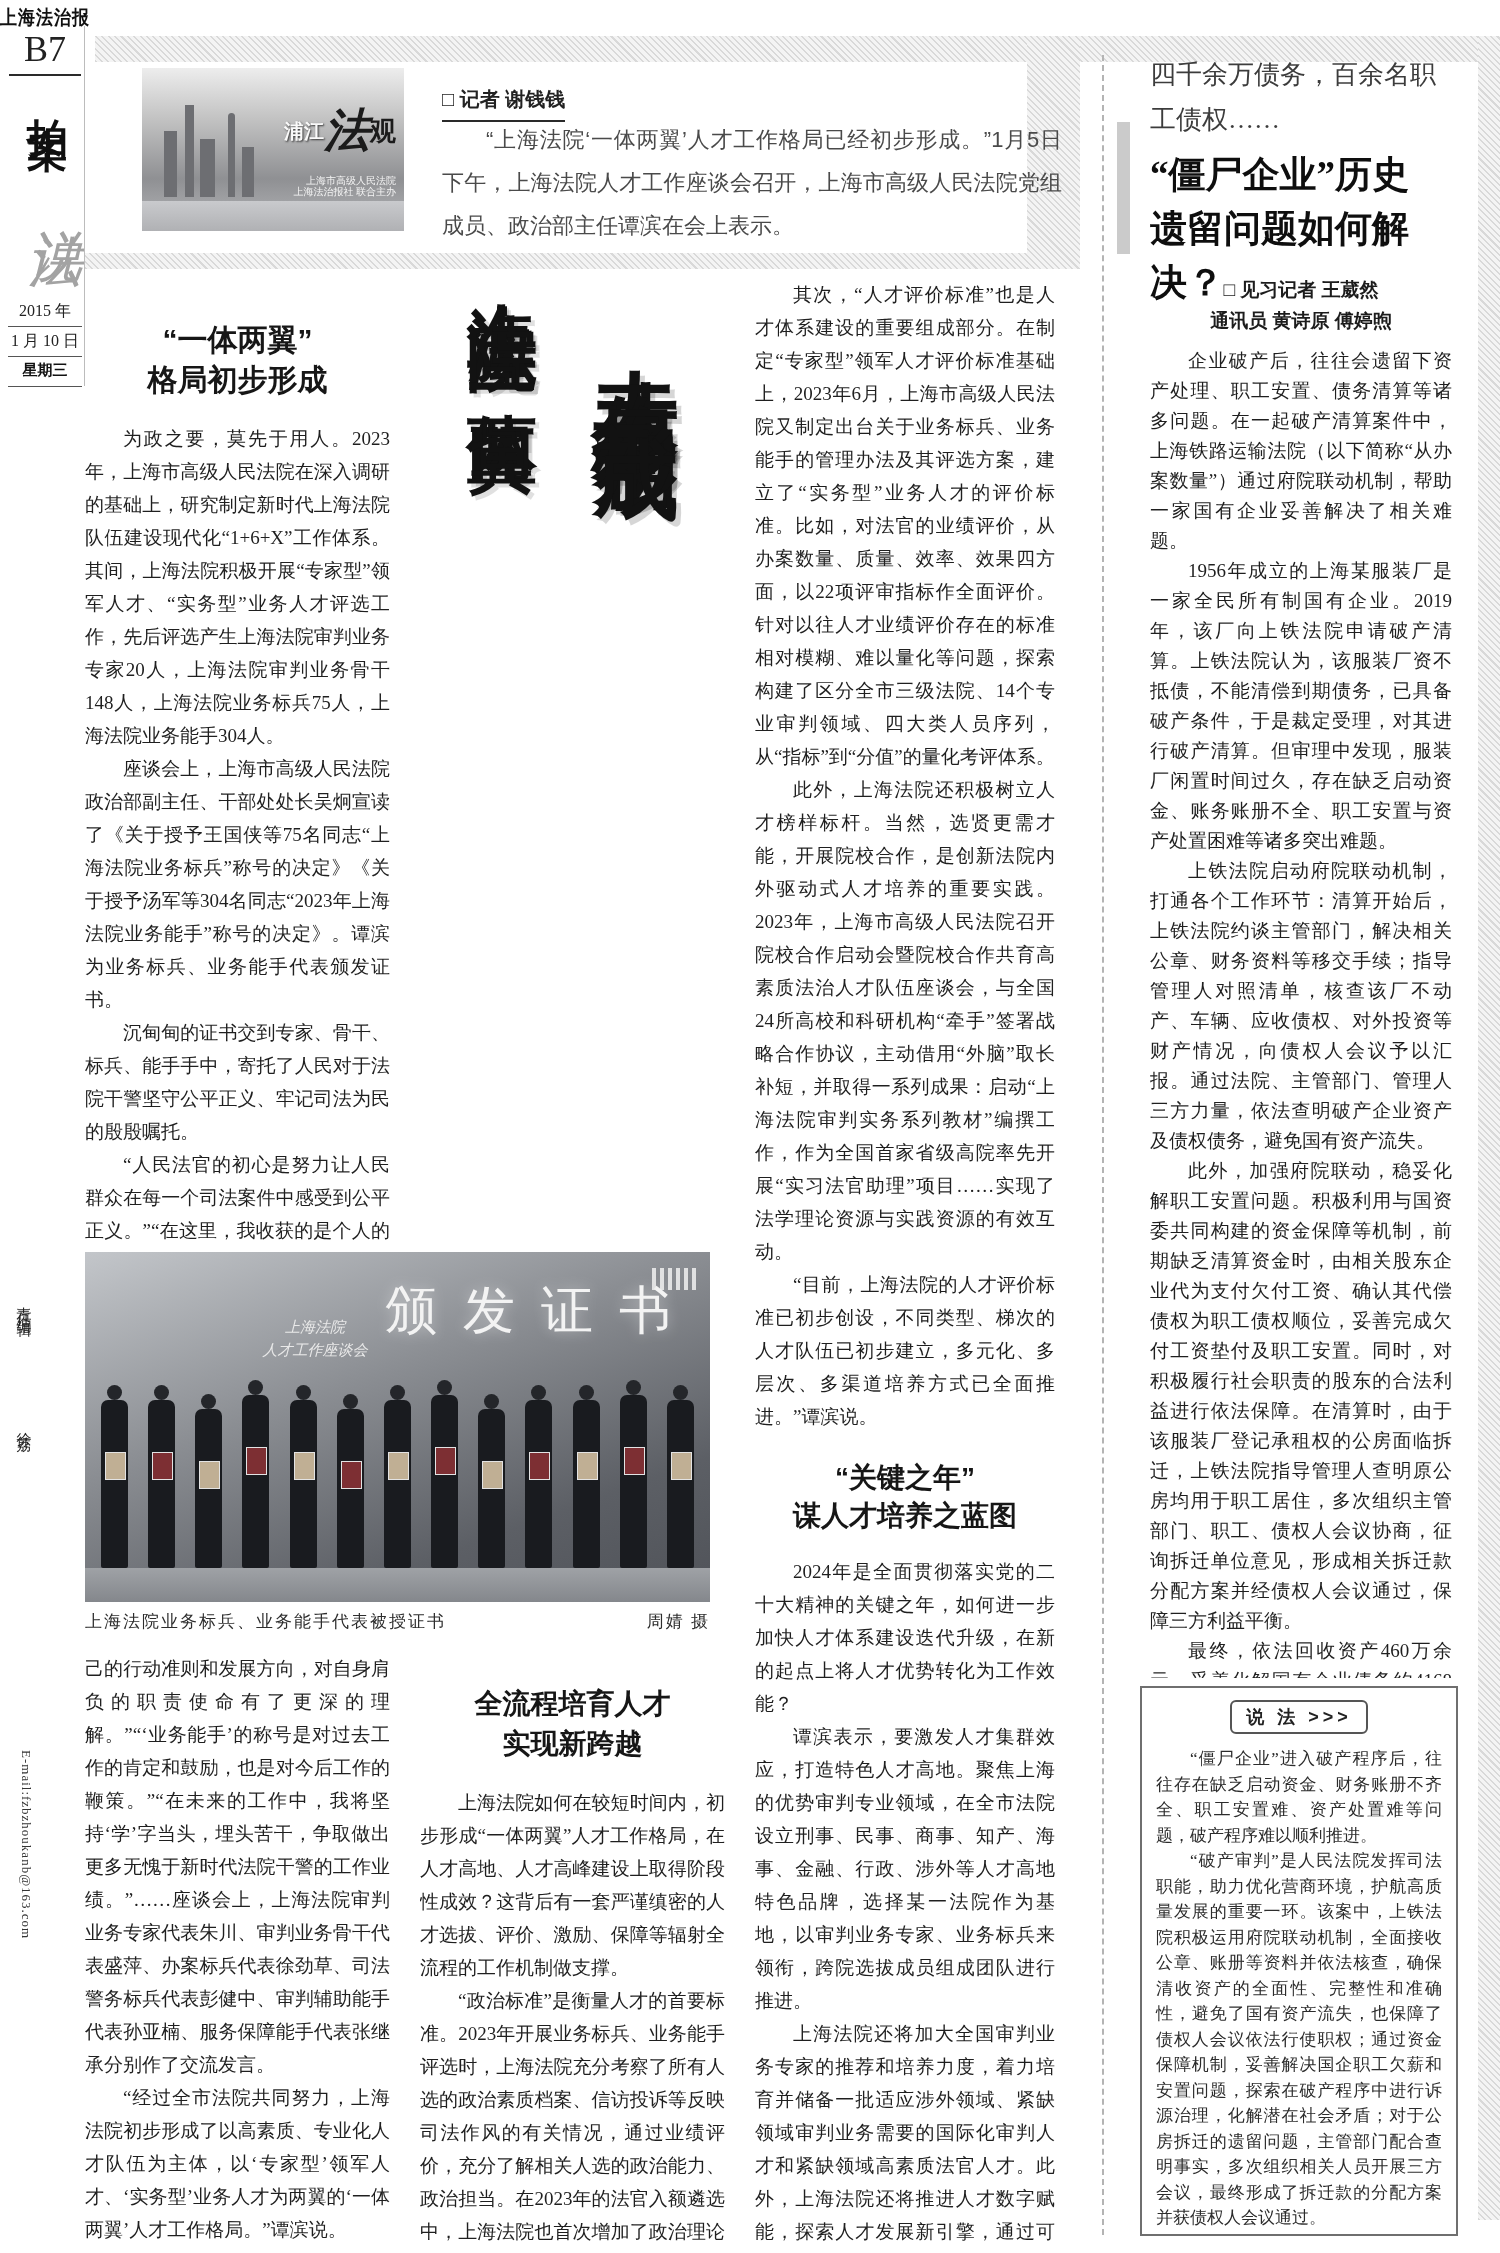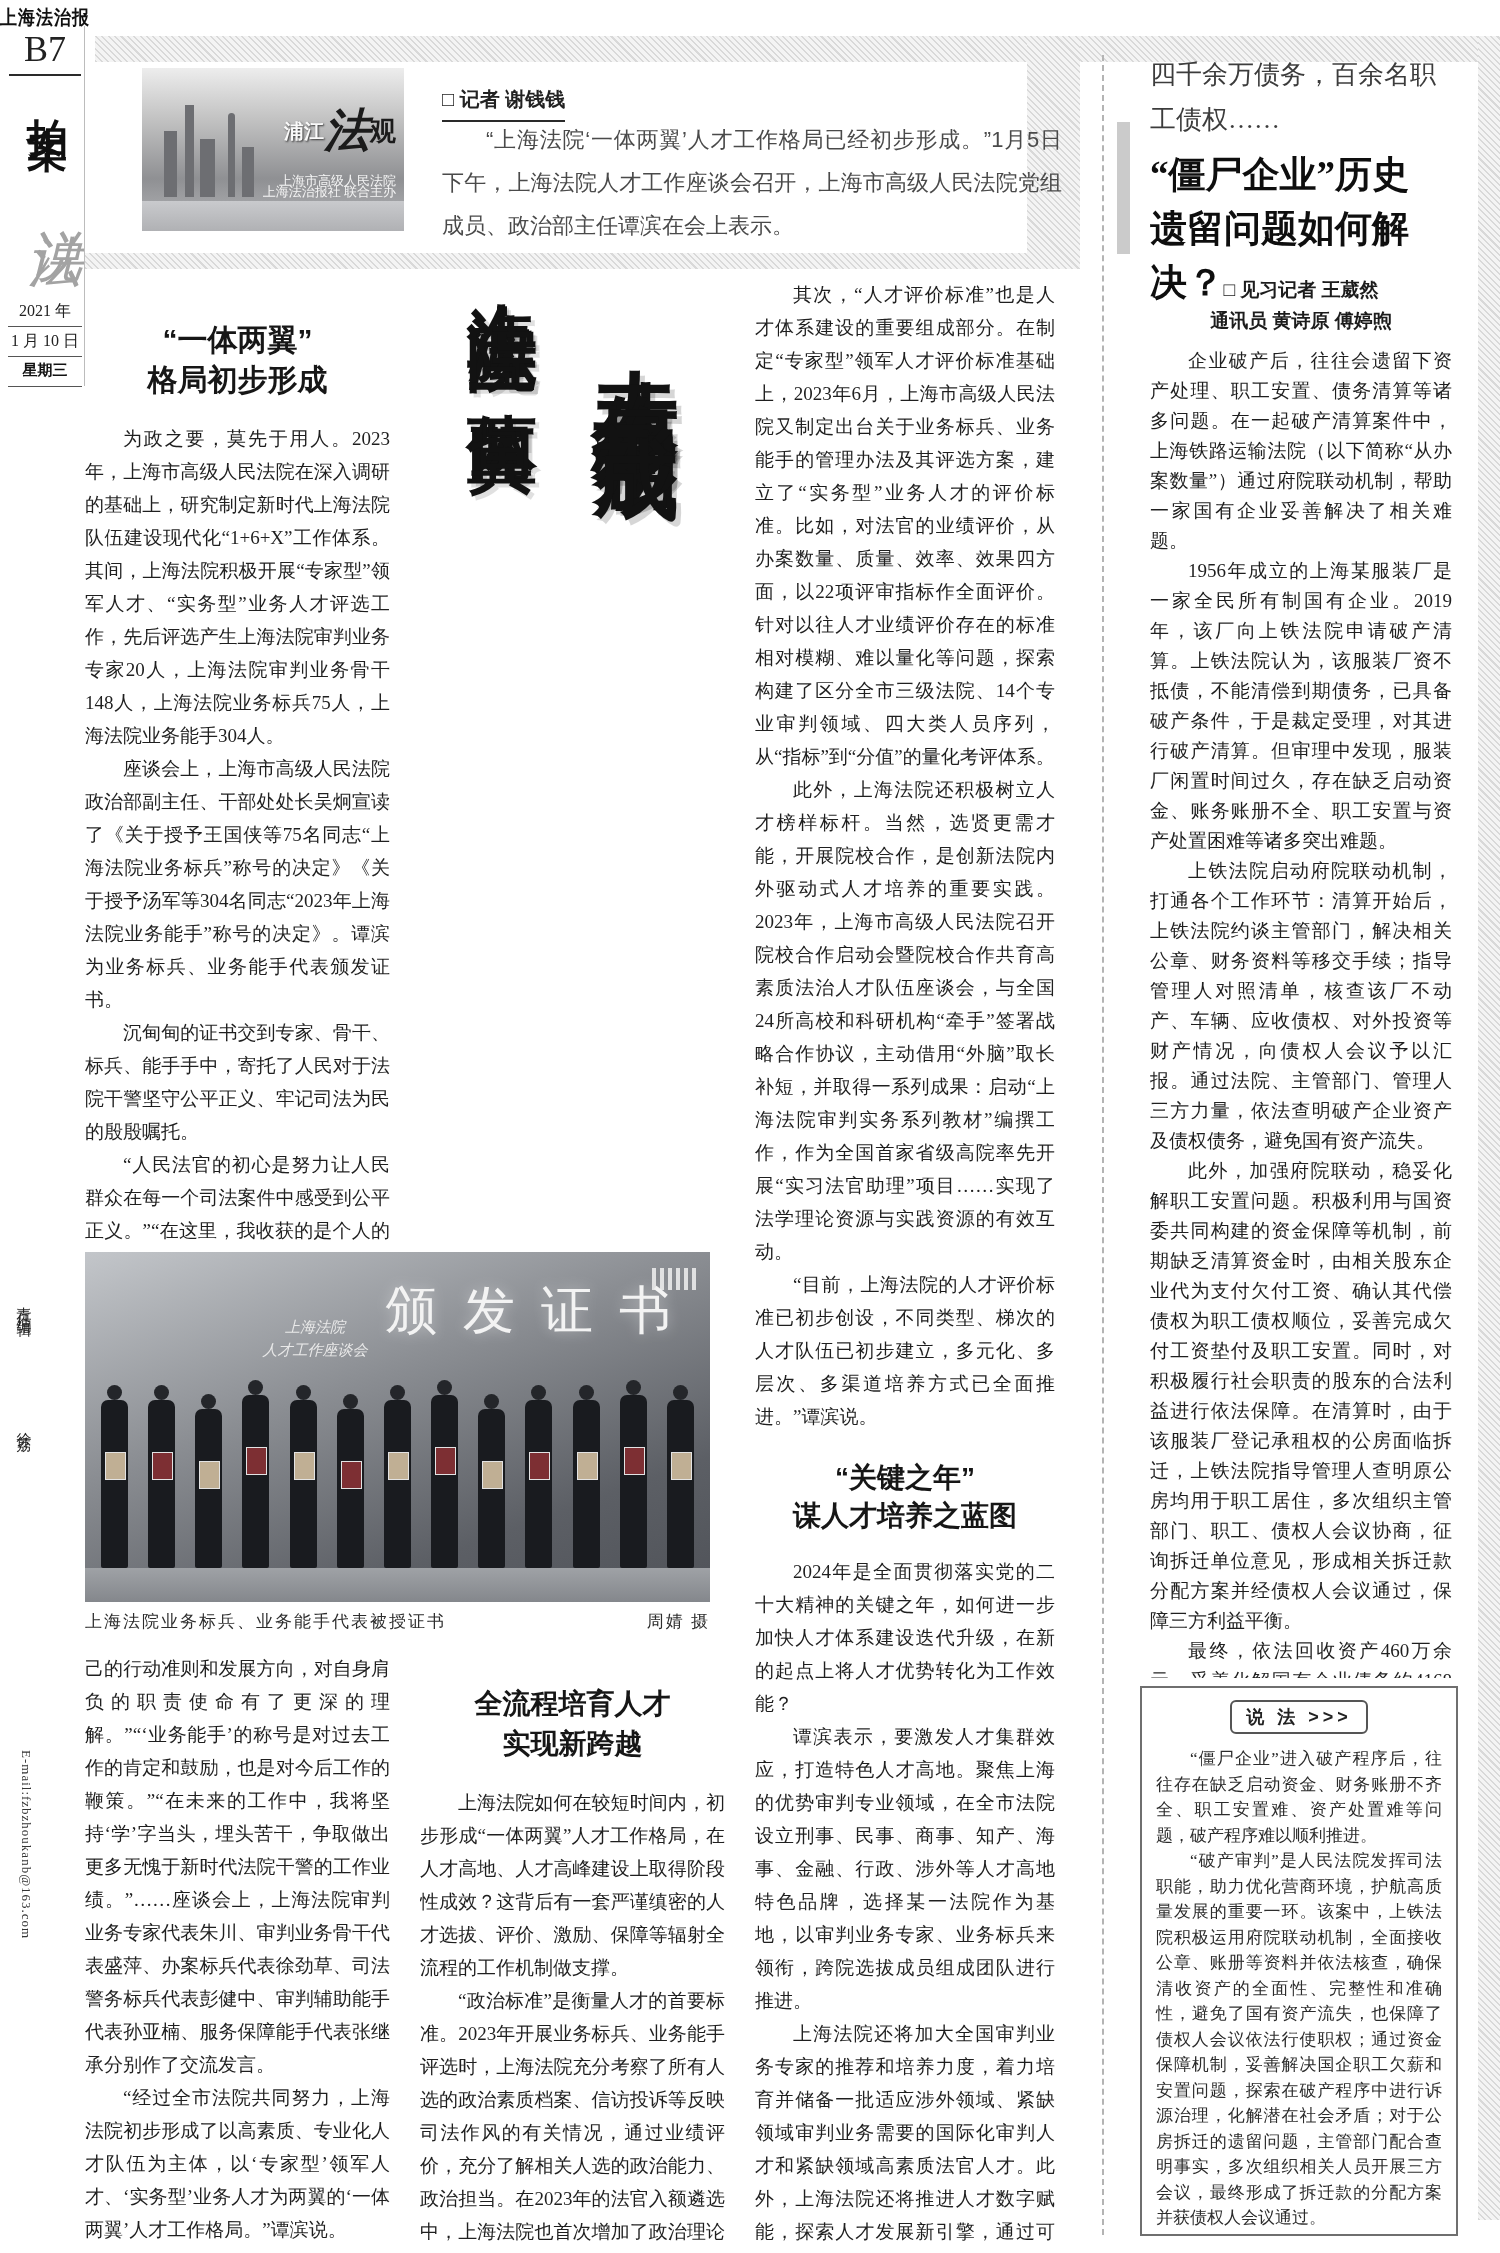--- a/index.html
+++ b/index.html
@@ -40,21 +40,21 @@
   .t1 { left:22px; bottom:34px; width:13px; height:66px; }
   .t2 { left:43px; bottom:34px; width:9px;  height:92px; }
   .t3 { left:58px; bottom:34px; width:15px; height:58px; }
   .t4 { left:86px; bottom:34px; width:7px;  height:84px; border-radius:4px 4px 0 0; }
   .t5 { left:100px; bottom:34px; width:12px; height:50px; }
   .river { position:absolute; left:0; bottom:0; width:100%; height:30px; background:linear-gradient(#c9cacd,#b0b1b4); }
   .banner-title { position:absolute; top:40px; right:8px; display:flex; align-items:center; }
   .bt-pu { font-size:20px; font-weight:bold; color:#fafafa; text-shadow:1px 1px 2px #333; }
   .bt-fa { font-size:46px; font-weight:bold; color:#1b1b1b; font-style:italic; line-height:1; }
   .bt-guan { font-size:26px; font-weight:bold; color:#1b1b1b; }
-  .banner-org { position:absolute; right:8px; bottom:34px; font-size:13px; line-height:11px; color:#f5f5f5; text-align:right; }
+  .banner-org { position:absolute; right:8px; bottom:34px; font-size:10px; line-height:11px; color:#f5f5f5; text-align:right; }
 
   
   .reporter { left:442px; top:86px; font-family:"Liberation Sans","DejaVu Sans",sans-serif; font-weight:bold; font-size:20px; color:#222; padding-bottom:7px; border-bottom:2px solid #2a2a2a; }
   .lead-text { left:442px; top:118px; width:620px; font-family:"Liberation Sans","DejaVu Sans",sans-serif; font-size:22px; line-height:43px; color:#4a4a4a; text-indent:2em; text-align:justify; }
 
   
   .vh { writing-mode:vertical-rl; text-orientation:upright; font-weight:bold; color:#121212; }
   .vh-small { left:455px; top:246px; height:912px; font-size:70px; letter-spacing:6px; text-shadow:4px 4px 0 rgba(0,0,0,.12); }
   .vh-large { left:578px; top:302px; height:852px; font-size:86px; letter-spacing:8px; text-shadow:5px 5px 0 rgba(0,0,0,.16); }
 
@@ -110,21 +110,21 @@
   <div class="abs hatch hatch-top"></div>
   <div class="abs hatch hatch-mid"></div>
   <div class="abs hatch hatch-vert"></div>
   <div class="abs hatch hatch-right"></div>
 
   <div class="abs brand">上海法治报</div>
   <div class="abs page-num">B7</div>
   <div class="abs pn-rule"></div>
   <div class="abs section-top">拍案</div>
   <div class="abs section-bottom">说法</div>
-  <div class="abs date-year">2021 年</div>
+  <div class="abs date-year">2015 年</div>
   <div class="abs rule d-rule1"></div>
   <div class="abs date-day">1 月 10 日</div>
   <div class="abs rule d-rule2"></div>
   <div class="abs date-week">星期三</div>
   <div class="abs rule d-rule3"></div>
   <div class="abs mast-vrule"></div>
   <div class="abs editor-label">责任编辑</div>
   <div class="abs editor-name">徐荔</div>
   <div class="abs email">E-mail:fzbzhoukanb@163.com</div>
 

